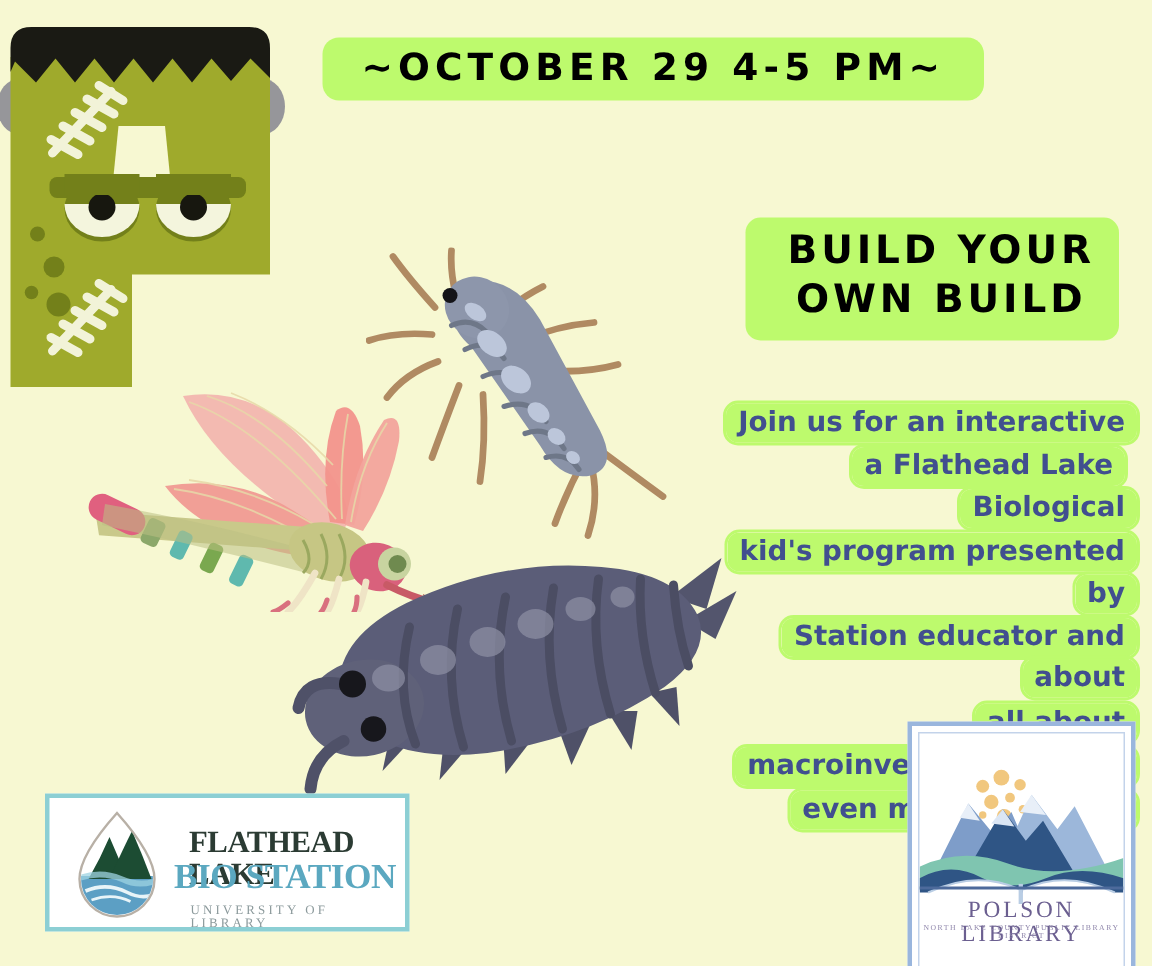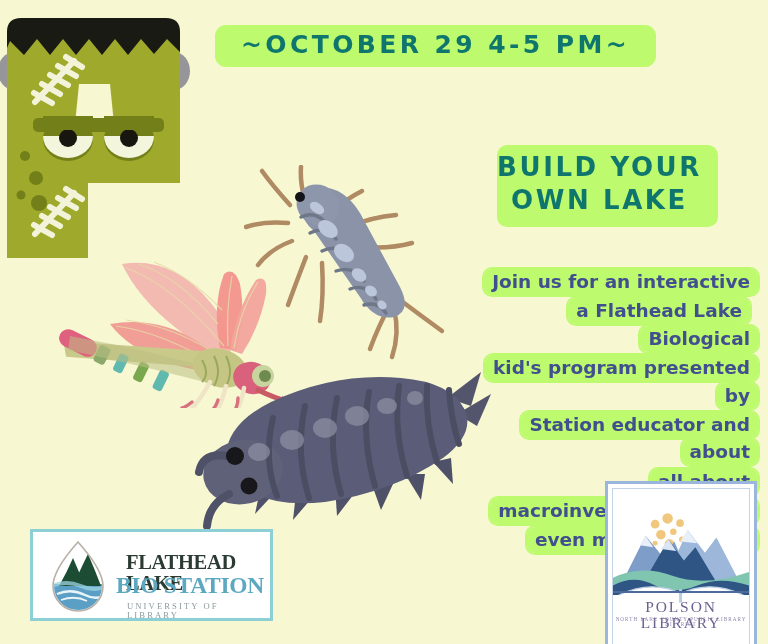--- a/index.html
+++ b/index.html
@@ -16,40 +16,40 @@
     background:#f7f8d2;
   }
 
   
   .abs{position:absolute;}
   .nosel{user-select:none;}
 
   
   .chip{
     background:#bdfa6d;
-    color:#0f766e;
+    color:#000000;
     border-radius:9px;
     display:inline-block;
     box-sizing:border-box;
   }
 
   #date-banner{
     left:215px; top:25px;
     padding:7px 26px 9px 26px;
     font-size:25px;
     letter-spacing:3.4px;
     font-weight:bold;
     line-height:1.05;
     white-space:nowrap;
     border-radius:11px;
   }
 
   #headline{
     left:497px; top:145px;
-    padding:6px 16px 9px 0;
+    padding:6px 16px 9px 28px;
     font-size:26px;
     letter-spacing:2.6px;
     font-weight:bold;
     line-height:1.28;
     text-align:center;
     border-radius:10px;
   }
 
   
   #body-copy{
@@ -332,21 +332,21 @@
     </g>
 
     <circle cx="50" cy="98" r="9" fill="#17171c"></circle>
     <circle cx="64" cy="128" r="8.5" fill="#17171c"></circle>
   </svg>
 
   <div id="date-banner" class="abs chip nosel">~OCTOBER 29 4-5 PM~</div>
 
   <div id="headline" class="abs chip nosel">
     <div>BUILD YOUR</div>
-    <div>OWN LAKE</div>
+    <div>OWN BUILD</div>
   </div>
 
   <div id="body-copy" class="abs nosel">
     <span class="lnrow"><span class="ln">Join us for an interactive</span></span>
     <span class="lnrow"><span class="ln">a Flathead Lake Biological</span></span>
     <span class="lnrow"><span class="ln">kid's program presented by</span></span>
     <span class="lnrow"><span class="ln">Station educator and about</span></span>
     <span class="lnrow"><span class="ln">all about</span></span>
     <span class="lnrow"><span class="ln">macroinvertebrates and</span></span>
     <span class="lnrow"><span class="ln">even make you own!</span></span>

